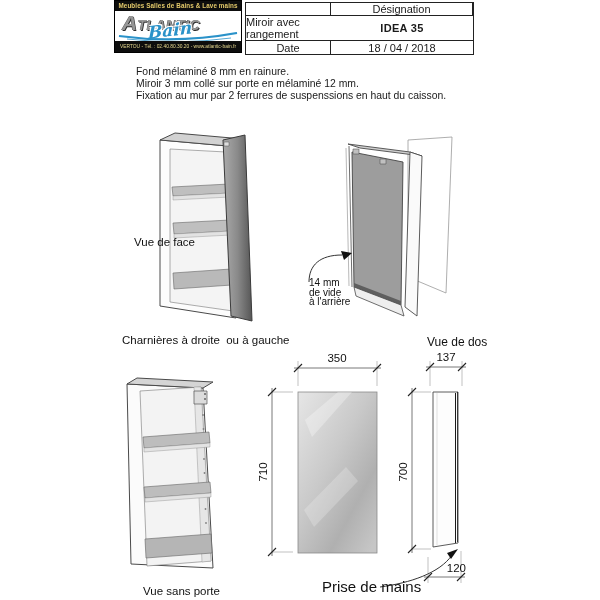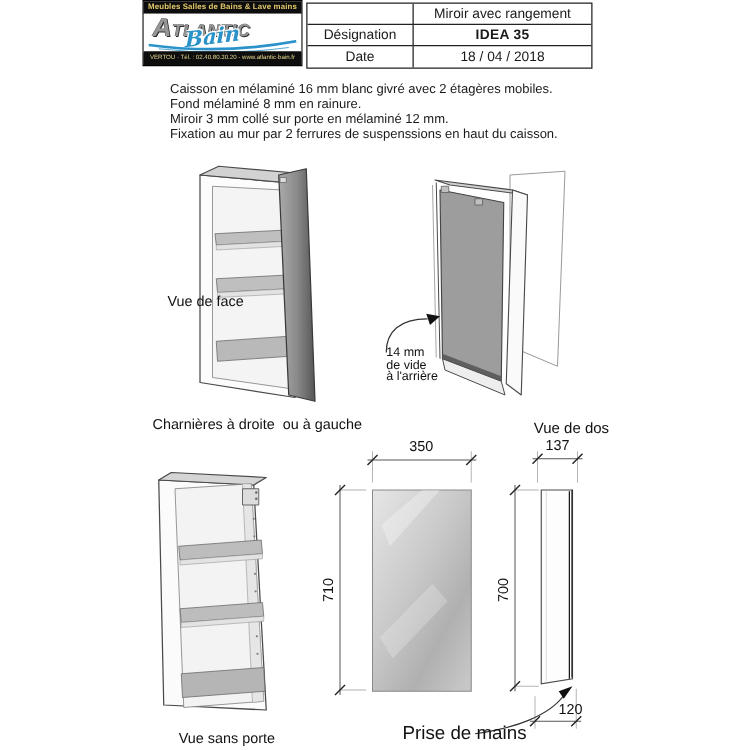--- a/index.html
+++ b/index.html
@@ -58,29 +58,28 @@
     <svg class="abs" style="left:2px;top:21px;" width="122" height="10" viewBox="0 0 122 10">
       <path d="M2,4 Q60,12 120,1" fill="none" stroke="#2a92c9" stroke-width="2.2"></path>
       <path d="M10,7 Q62,13 114,6" fill="none" stroke="#2a92c9" stroke-width="1" opacity="0.8"></path>
     </svg>
   </div>
   <div class="logo-bar bottom pre">VERTOU - Tél. : 02.40.80.30.20 - www.atlantic-bain.fr</div>
 </div>
 
 <div class="abs spec-table">
   <div class="spec-cell col1"></div>
+  <div class="spec-cell col1">Désignation</div>
   <div class="spec-cell">Miroir avec rangement</div>
-  <div class="spec-cell col1">Désignation</div>
   <div class="spec-cell bold">IDEA 35</div>
   <div class="spec-cell col1 lastrow">Date</div>
   <div class="spec-cell lastrow">18 / 04 / 2018</div>
 </div>
 
 <div class="abs description">
-  <div>Caisson en mélaminé 16 mm blanc givré avec 2 étagères mobiles.</div>
   <div>Fond mélaminé 8 mm en rainure.</div>
   <div>Miroir 3 mm collé sur porte en mélaminé 12 mm.</div>
   <div>Fixation au mur par 2 ferrures de suspenssions en haut du caisson.</div>
 </div>
 
 <svg class="abs" style="left:90px;top:125px;" width="410" height="475" viewBox="0 0 410 475">
   <defs>
     <linearGradient id="doorGrad" x1="0" y1="0" x2="1" y2="0">
       <stop offset="0" stop-color="#ababab"></stop>
       <stop offset="0.5" stop-color="#8a8a8a"></stop>

